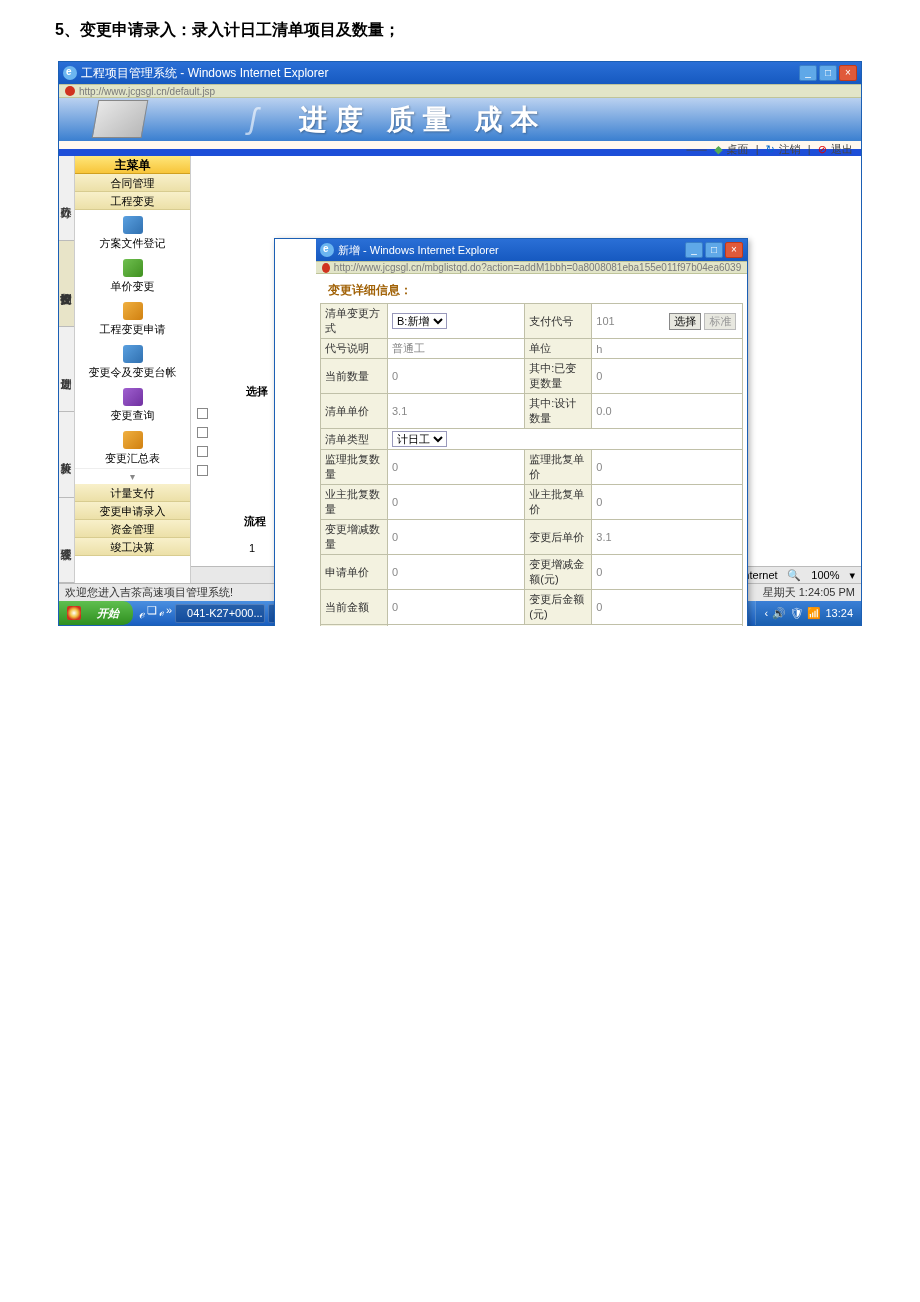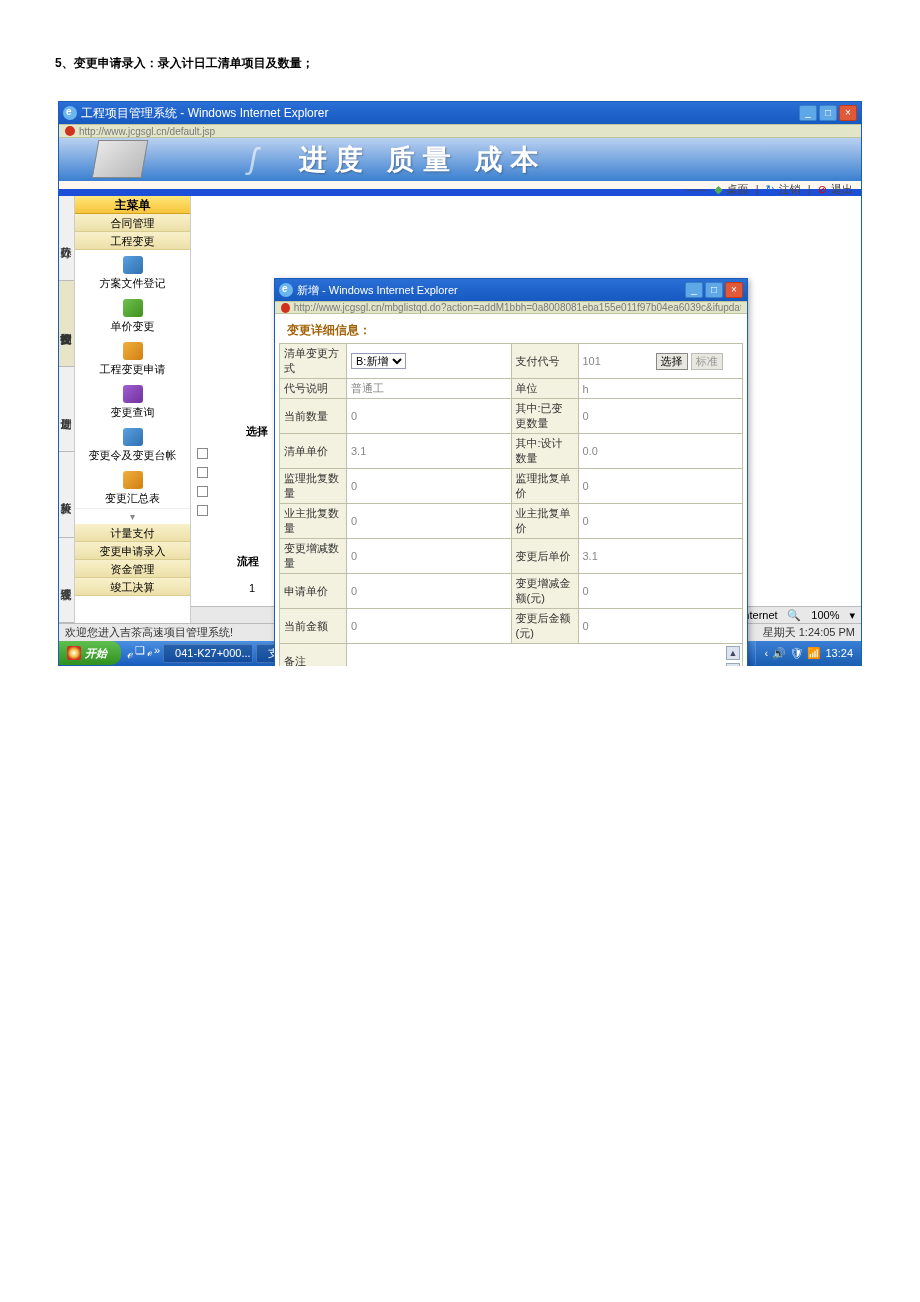--- a/index.html
+++ b/index.html
@@ -1,17 +1,17 @@
 <!DOCTYPE html>
 <html><head>
 <meta charset="utf-8">
 <style>
 * { box-sizing: border-box; margin: 0; padding: 0; }
 body { font-family: "SimSun", "Microsoft YaHei", Arial, sans-serif; font-size: 12px; background: #fff; width: 920px; }
-.doc-title { font-size: 12px; font-weight: bold; padding: 20px 0 29px 55px; margin-top: 35px; }
+.doc-title { font-size: 16px; font-weight: bold; padding: 20px 0 20px 55px; }
 .app-window { margin: 0 58px; border: 1px solid #1b5fb4; position: relative; }
 .titlebar { background: linear-gradient(#2a6fd6, #1659c0); color: #fff; height: 22px; display: flex; align-items: center; padding: 0 4px; font-size: 12px; }
 .titlebar .ie-icon { width: 14px; height: 14px; margin-right: 4px; background: #6cb6f0; border-radius: 50%; position: relative; }
 .titlebar .ie-icon::after { content: "e"; color: #fff; font-size: 10px; position: absolute; top: 0; left: 3px; font-weight: bold; }
 .win-controls { margin-left: auto; display: flex; gap: 2px; }
 .win-btn { width: 18px; height: 16px; background: #5fa8e8; border: 1px solid #3a7fc8; color: #fff; font-size: 10px; text-align: center; line-height: 13px; border-radius: 2px; }
 .win-btn.close { background: #e05a3a; border-color: #c23a1a; }
 .addrbar { background: #e2e5c8; height: 14px; border-top: 1px solid #bfc49a; border-bottom: 1px solid #bfc49a; display: flex; align-items: center; padding: 0 6px; font-size: 10px; color: #7a7a7a; }
 .addrbar .fav-icon { width: 10px; height: 10px; background: #d0321e; border-radius: 50%; margin-right: 4px; }
 .banner { background: linear-gradient(#bad1f0, #3a7fd0); height: 43px; position: relative; overflow: hidden; display: flex; align-items: center; }
@@ -33,25 +33,25 @@
 .menu-item { text-align: center; padding: 6px 0 2px; cursor: pointer; font-size: 11px; }
 .menu-icon { width: 20px; height: 18px; margin: 0 auto 2px; background: linear-gradient(135deg,#5aa0e0,#3070b0); border-radius: 3px; position: relative; }
 .mi2 { background: linear-gradient(135deg,#f0b040,#d08010); }
 .mi3 { background: linear-gradient(135deg,#70c050,#409020); }
 .mi4 { background: linear-gradient(135deg,#a060d0,#7030a0); }
 .menu-scrollhint { text-align:center; color:#888; font-size:10px; padding:2px 0; border-top:1px solid #eee; }
 .content { flex: 1; background: #fff; position: relative; }
 .statusbar { background: #e8e8e8; border-top: 1px solid #bbb; height: 18px; display: flex; align-items: center; padding: 0 6px; font-size: 11px; color: #333; }
 .statusbar .sep { border-left: 1px solid #bbb; height: 14px; margin: 0 6px; }
 .taskbar { background: linear-gradient(#4a8fe0, #1a5fc0); height: 24px; display: flex; align-items: center; color: #fff; font-size: 11px; }
-.start-btn { background: linear-gradient(#5fbf4f, #2f8f1f); height: 24px; padding: 0 14px 0 8px; display: flex; align-items: center; gap: 4px; font-weight: bold; font-style: italic; color: #fff; border-radius: 0 10px 10px 0; }
+.start-btn { background: linear-gradient(#5fbf4f, #2f8f1f); height: 24px; padding: 0 14px 0 8px; display: flex; align-items: center; gap: 16px; font-weight: bold; font-style: italic; color: #fff; border-radius: 0 10px 10px 0; }
 .start-orb { width: 14px; height: 14px; background: radial-gradient(#fff,#f0c040 40%, #d0301e 70%); border-radius: 2px; }
 .task-btn { background: rgba(0,40,100,0.4); border: 1px solid rgba(255,255,255,0.2); height: 19px; padding: 0 8px; line-height: 17px; margin-left: 3px; border-radius: 2px; max-width: 90px; overflow: hidden; white-space: nowrap; display:flex; align-items:center; gap:3px; }
 .tray { margin-left: auto; background: linear-gradient(#3a7fd6,#1a5fb0); height: 24px; padding: 0 8px; display: flex; align-items: center; gap: 4px; border-left: 1px solid rgba(255,255,255,0.2); }
-.modal { position: absolute; left: 215px; top: 176px; width: 474px; height: 416px; border: 1px solid #1b5fb4; background: #fff; box-shadow: 2px 2px 6px rgba(0,0,0,0.3); z-index: 10; }
+.modal { position: absolute; left: 215px; top: 176px; width: 474px; height: 416px; border: 1px solid #1b5fb4; background: #fff; box-shadow: 2px 2px 6px rgba(0,0,0,0.3); z-index: 10; padding-left: 41px; }
 .modal .titlebar { font-size: 11px; }
 .modal .addrbar { height: 13px; }
 .modal-body { padding: 4px; }
 .section-title { color: #a16207; font-weight: bold; font-size: 12px; padding: 4px 8px; }
 .form-table { width: 100%; border-collapse: collapse; font-size: 11px; }
 .form-table td { border: 1px solid #c0c0a8; padding: 2px 4px; height: 19px; background: #fff; }
 .form-table td.label { width: 67px; background: #f3f2e0; color: #333; }
 .form-table input[type=text] { width: 100%; border: none; background: transparent; font-size: 11px; color: #888; outline: none; }
 .form-table select { font-size: 11px; border: 1px solid #99b; background: #fff; }
 .mini-btn { font-size: 11px; padding: 0 4px; border: 1px solid #888; background: #e8e8e0; cursor: pointer; }
@@ -113,22 +113,22 @@
     </div>
 
     <div class="menu-panel">
       <div class="menu-header">主菜单</div>
       <div class="menu-sec">合同管理</div>
       <div class="menu-sec">工程变更</div>
       <div class="menu-body">
         <div class="menu-item"><div class="menu-icon"></div><span>方案文件登记</span></div>
         <div class="menu-item"><div class="menu-icon mi3"></div><span>单价变更</span></div>
         <div class="menu-item"><div class="menu-icon mi2"></div><span>工程变更申请</span></div>
+        <div class="menu-item"><div class="menu-icon"></div><span>变更令及变更台帐</span></div>
         <div class="menu-item"><div class="menu-icon mi4"></div><span>变更查询</span></div>
-        <div class="menu-item"><div class="menu-icon"></div><span>变更令及变更台帐</span></div>
         <div class="menu-item"><div class="menu-icon mi2"></div><span>变更汇总表</span></div>
         <div class="menu-scrollhint">▾</div>
       </div>
       <div class="menu-sec">计量支付</div>
       <div class="menu-sec">变更申请录入</div>
       <div class="menu-sec">资金管理</div>
       <div class="menu-sec">竣工决算</div>
     </div>
 
     <div class="content">
@@ -139,21 +139,21 @@
           </div>
         <div class="lrow">
             <span class="chk"></span>
           </div>
         <div class="lrow">
             <span class="chk"></span>
           </div>
         <div class="lrow">
             <span class="chk"></span>
           </div>
-        <div style="position:absolute; left:46px; top:358px; font-size:11px; font-weight:bold;">流程</div>
+        <div style="position:absolute; left:53px; top:358px; font-size:11px; font-weight:bold;">流程</div>
         <div style="position:absolute; left:58px; top:386px; font-size:11px;">1</div>
       </div>
       <div class="content-status">
         <div class="r">
           <span>🌐</span>
           <span>Internet</span>
           <span>🔍</span>
             <span>100%</span>
             <span>▾</span>
         </div>
@@ -234,20 +234,24 @@
           <td class="label">其中:已变更数量</td>
           <td><input type="text" value="0" style=""></td>
         </tr>
         <tr>
           <td class="label">清单单价</td>
           <td><input type="text" value="3.1" style=""></td>
           <td class="label">其中:设计数量</td>
           <td><input type="text" value="0.0" style=""></td>
         </tr>
         <tr>
+          <td class="label">清单类型</td>
+          <td colspan="3"><select><option>计日工</option></select></td>
+        </tr>
+        <tr>
           <td class="label">监理批复数量</td>
           <td><input type="text" value="0" style=""></td>
           <td class="label">监理批复单价</td>
           <td><input type="text" value="0" style=""></td>
         </tr>
         <tr>
           <td class="label">业主批复数量</td>
           <td><input type="text" value="0" style=""></td>
           <td class="label">业主批复单价</td>
           <td><input type="text" value="0" style=""></td>

